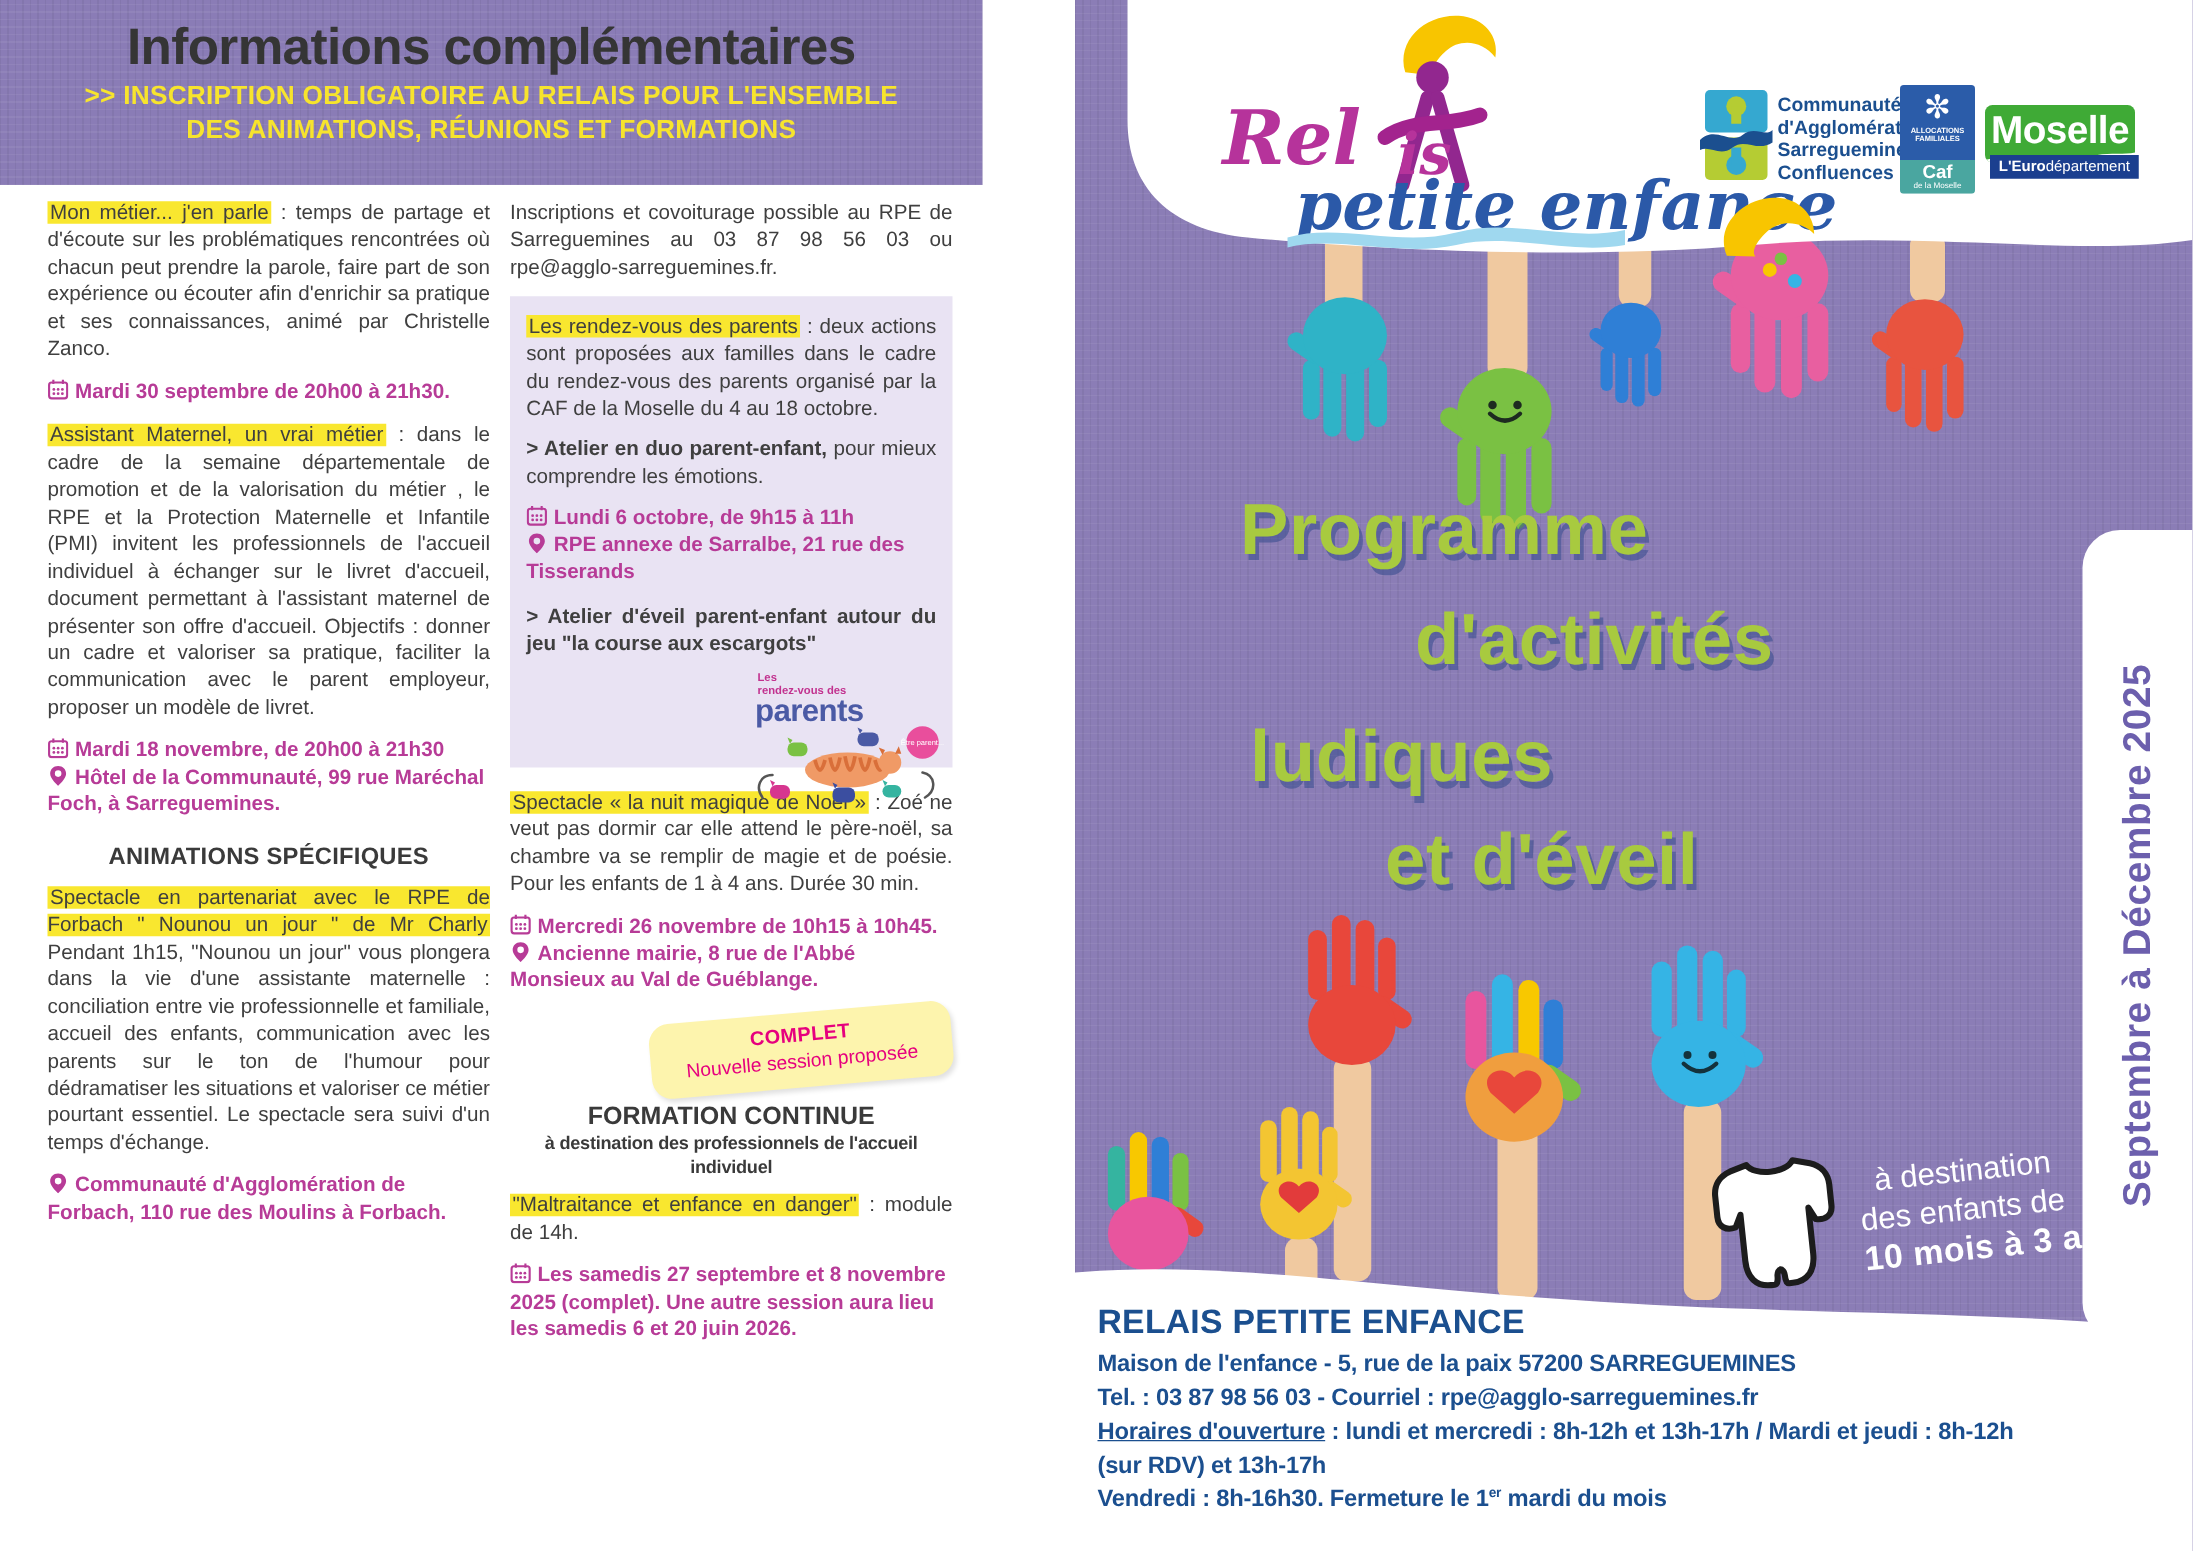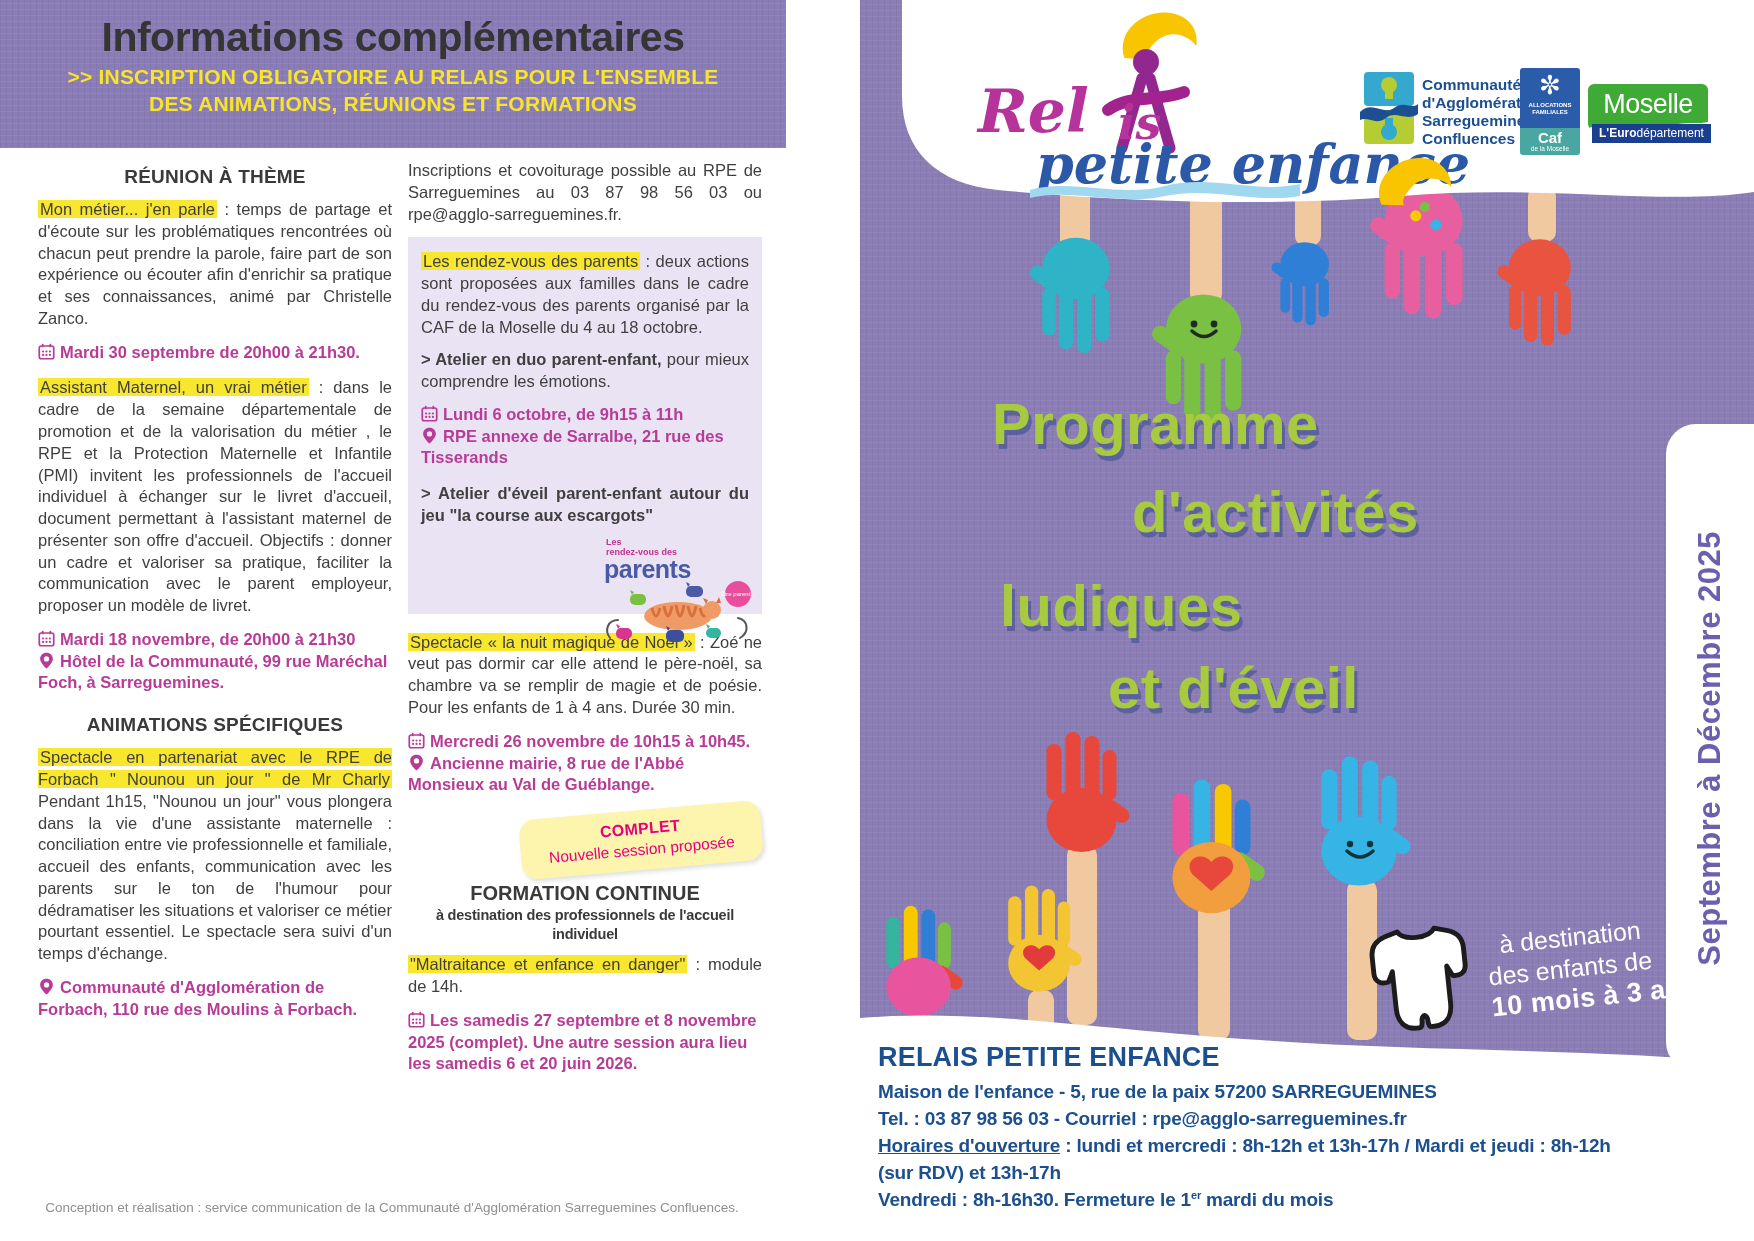--- a/index.html
+++ b/index.html
@@ -66,21 +66,21 @@
   .caf{position:absolute;left:660px;top:68px;width:60px;z-index:5;border-radius:3px;overflow:hidden;
      text-align:center;}
   .caf .caf-top{background:#2b5ca9;height:60px;position:relative;color:#fff;}
   .caf .caf-glyph{font-size:26px;line-height:34px;}
   .caf .caf-alloc{font-size:6px;font-weight:700;line-height:1.15;}
   .caf .caf-bot{background:#4aa6a0;color:#fff;padding:2px 0 3px;}
   .caf .caf-name{font-size:15px;font-weight:700;line-height:1;}
   .caf .caf-sub{font-size:6.5px;}
   .moselle{position:absolute;left:728px;top:84px;width:120px;z-index:5;}
   .moselle .mo-green{background:#3faa36;border-radius:6px;height:46px;text-align:center;position:relative;overflow:hidden;}
-  .moselle .mo-name{color:#fff;font-weight:400;font-size:27px;line-height:40px;letter-spacing:-.5px;}
+  .moselle .mo-name{color:#fff;font-weight:700;font-size:31px;line-height:40px;letter-spacing:-.5px;}
   .moselle .mo-strip{position:absolute;left:4px;top:40px;background:#1b3f8f;color:#fff;
      font-size:12px;padding:2px 7px 3px;white-space:nowrap;}
   .moselle .mo-strip b{font-weight:700;}
 
   .big-title{position:absolute;z-index:5;font-weight:700;font-size:58px;color:#a8ca3f;
      letter-spacing:.5px;text-shadow:3px 5px 0 rgba(52,74,140,.55);white-space:nowrap;}
 
   .side-tab{position:absolute;left:806px;top:424px;width:88px;height:648px;background:#fff;
      border-radius:30px 0 0 30px;z-index:6;display:flex;align-items:center;justify-content:center;}
   .side-tab span{writing-mode:vertical-rl;transform:rotate(180deg);color:#6c5fad;
@@ -140,21 +140,20 @@
       <h1>Informations complémentaires</h1>
       <div class="lp-sub">
         <div>&gt;&gt; INSCRIPTION OBLIGATOIRE  AU RELAIS POUR  L'ENSEMBLE</div>
         <div>DES ANIMATIONS,  RÉUNIONS ET FORMATIONS</div>
       </div>
     </header>
 
     <div class="lp-cols">
 
       <div class="col">
-        <h2>RÉUNION À THÈME</h2>
         <p><span class="hl">Mon métier... j'en parle</span><span> :  temps de partage et d'écoute sur les problématiques rencontrées où chacun peut prendre la parole, faire part de son expérience ou écouter afin d'enrichir sa pratique et ses connaissances, animé par Christelle Zanco.</span></p>
         <div class="evt">
           <div class="ln"><svg class="ic">
                 <use href="#ic-cal"></use>
               </svg><span>Mardi 30 septembre de 20h00 à 21h30.</span></div>
         </div>
         <p><span class="hl">Assistant Maternel, un vrai métier</span><span> : dans le cadre de la semaine départementale de promotion et de la valorisation du métier , le RPE et la Protection Maternelle et Infantile (PMI) invitent les professionnels de l'accueil individuel à échanger sur le livret d'accueil, document permettant à l'assistant maternel de présenter son offre d'accueil. Objectifs : donner un cadre et valoriser sa pratique, faciliter la communication avec le parent employeur, proposer un modèle de livret.</span></p>
         <div class="evt">
           <div class="ln"><svg class="ic">
                 <use href="#ic-cal"></use>
@@ -249,21 +248,20 @@
         </div>
         <p><span class="hl">"Maltraitance et enfance en danger"</span><span> : module de 14h.</span></p>
         <div class="evt">
           <div class="ln"><svg class="ic">
                 <use href="#ic-cal"></use>
               </svg><span>Les samedis 27 septembre et 8 novembre 2025 (complet). Une autre session aura lieu les samedis 6 et 20 juin 2026.</span></div>
         </div>
       </div>
     </div>
 
-    <div class="lp-footer">Conception et réalisation : service communication de la Communauté d'Agglomération Sarreguemines Confluences.</div>
   </section>
 
   <section class="right-page">
 
     <svg class="rp-svg z4" style="left:42px;top:0;" width="852" height="225" viewBox="0 0 852 225">
       <path d="M0,0 H852 V192 C760,206 640,184 500,196 C360,208 200,200 96,190 C34,184 0,150 0,96 Z" fill="#ffffff"></path>
     </svg>
 
     <div class="logo-block">
       <svg class="rp-svg" style="left:196px;top:2px;" width="90" height="60" viewBox="0 0 90 60">

